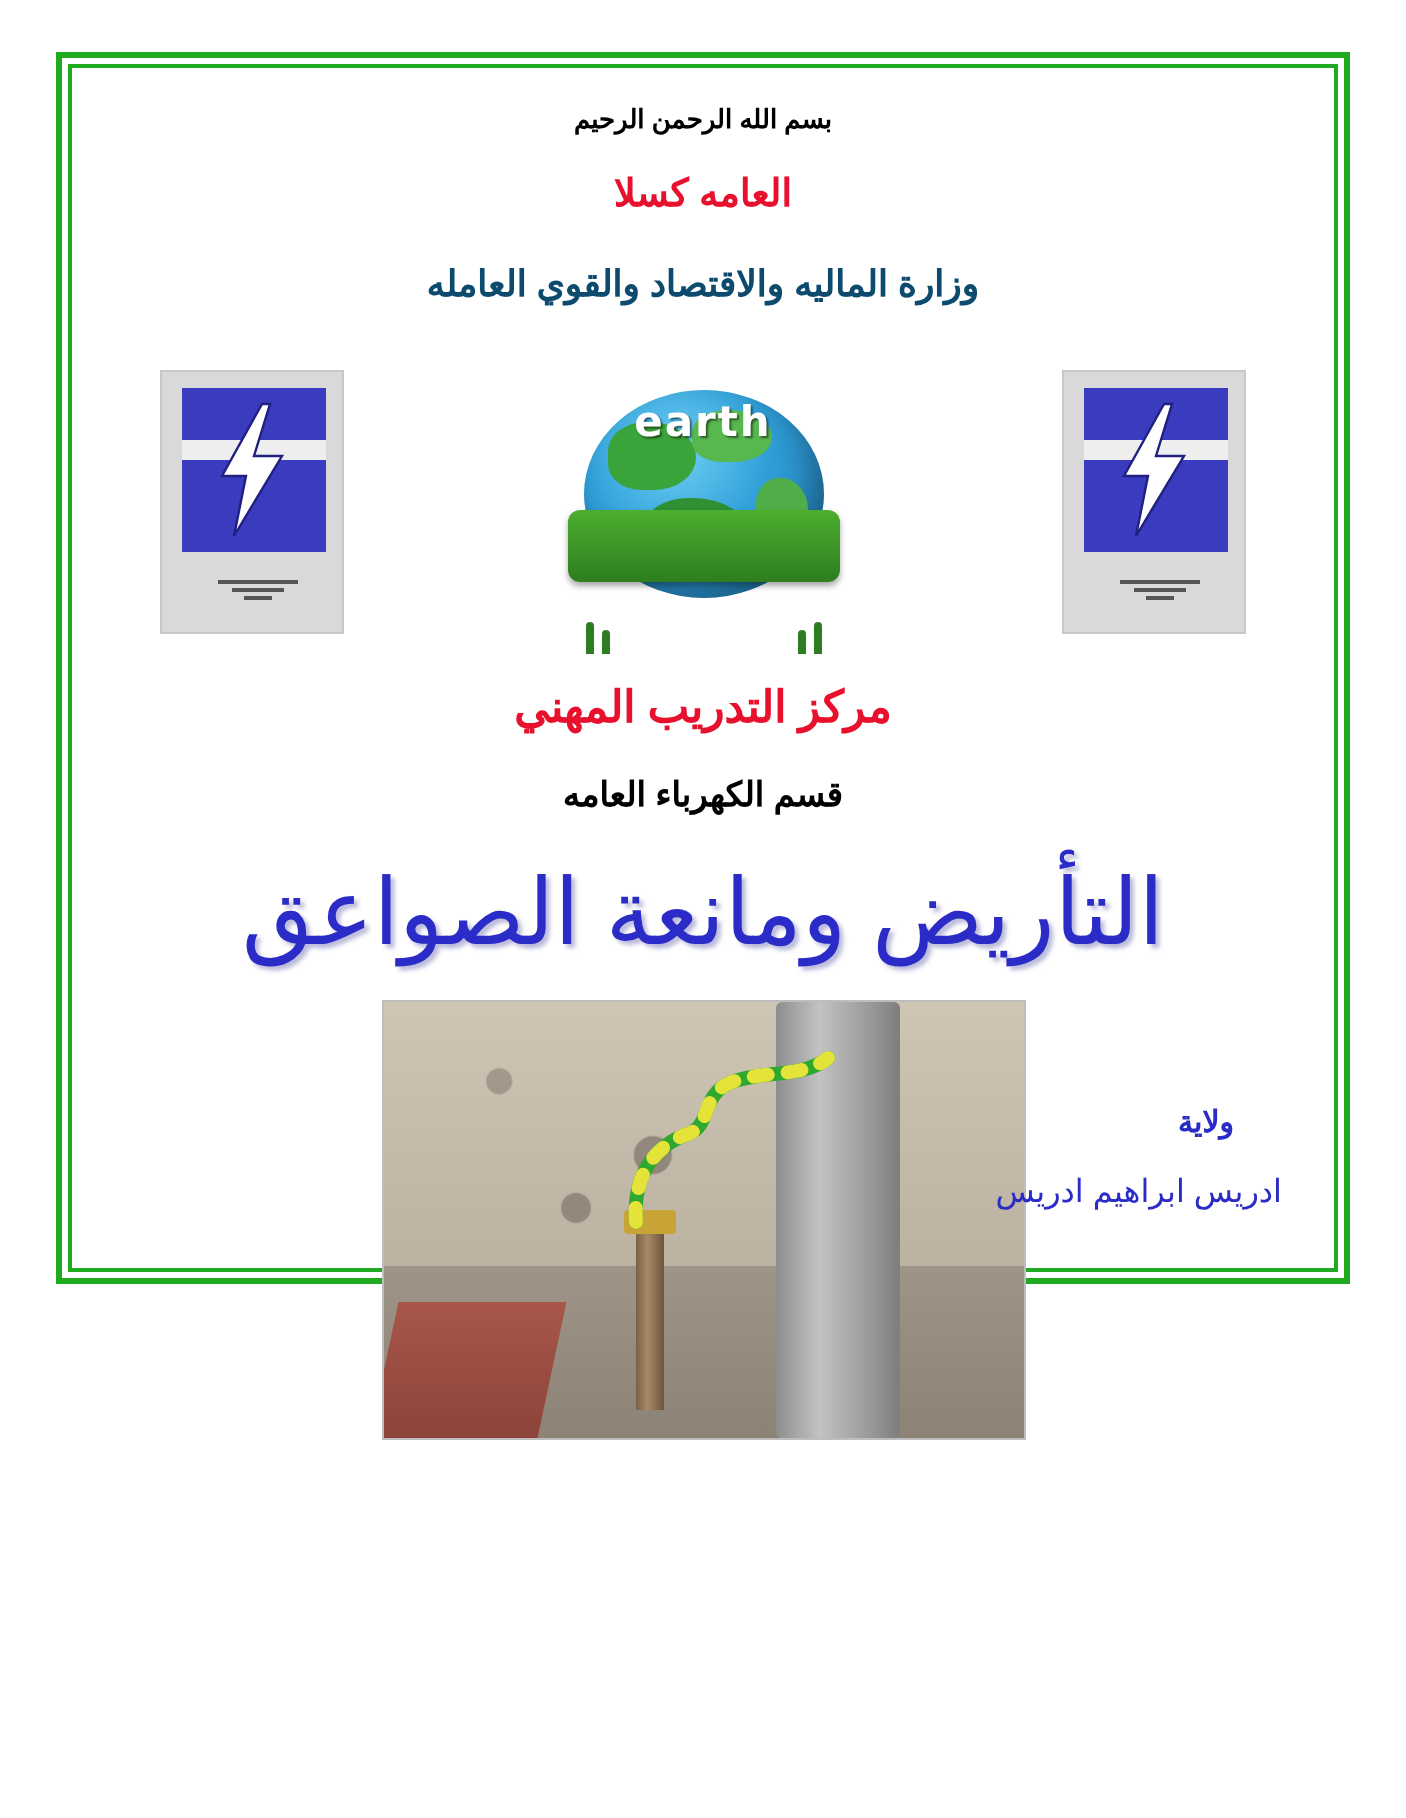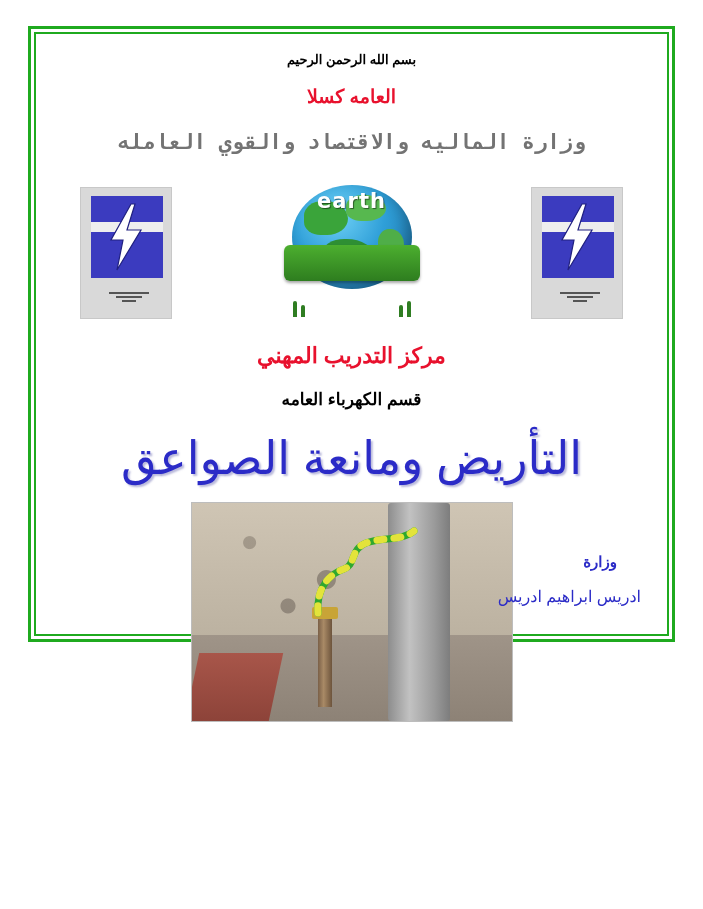--- a/index.html
+++ b/index.html
@@ -62,24 +62,23 @@
 
   .state-line {
     margin-top: 18px;
     font-size: 19px;
     font-weight: bold;
     color: #e8112d;
   }
 
   .ministry-line {
     margin-top: 22px;
-    font-size: 21px;
-    font-weight: bold;
-    color: #737373;
-    font-family: Liberation Mono, monospace;
+    font-size: 18px;
+    font-weight: bold;
+    color: #0c4a6e;
   }
 
   .logos-row {
     margin-top: 24px;
     height: 148px;
     position: relative;
   }
 
   
   .elec-logo {
@@ -130,21 +129,21 @@
     background: #555555;
   }
   .elec-logo .ground-sym i:nth-child(1) { width: 40px; }
   .elec-logo .ground-sym i:nth-child(2) { width: 26px; }
   .elec-logo .ground-sym i:nth-child(3) { width: 14px; }
 
   
   .earth-logo {
     position: absolute;
     left: 50%;
-    top: 4px;
+    top: 16px;
     transform: translateX(-50%);
     width: 150px;
     height: 140px;
   }
   .earth-globe {
     position: absolute;
     left: 50%;
     top: 2px;
     transform: translateX(-50%);
     width: 120px;
@@ -384,18 +383,18 @@
       <div class="ph-pole"></div>
       <div class="ph-rod"></div>
       <div class="ph-clamp"></div>
       <svg class="ph-wire" viewBox="0 0 110 92">
         <path d="M8,88 C6,60 22,48 34,44 C46,40 40,24 56,18 C72,12 92,16 104,6" fill="none" stroke="#2fa82f" stroke-width="7" stroke-linecap="round"></path>
         <path d="M8,88 C6,60 22,48 34,44 C46,40 40,24 56,18 C72,12 92,16 104,6" fill="none" stroke="#e3e33a" stroke-width="7" stroke-linecap="round" stroke-dasharray="7 10"></path>
       </svg>
     </div>
 
     <div class="prep-block">
-      <div class="prep-label">وزارة</div>
+      <div class="prep-label">ولاية</div>
       <div class="prep-name">ادريس ابراهيم ادريس</div>
     </div>
 
   </div>
 </div>
 
 </body></html>

